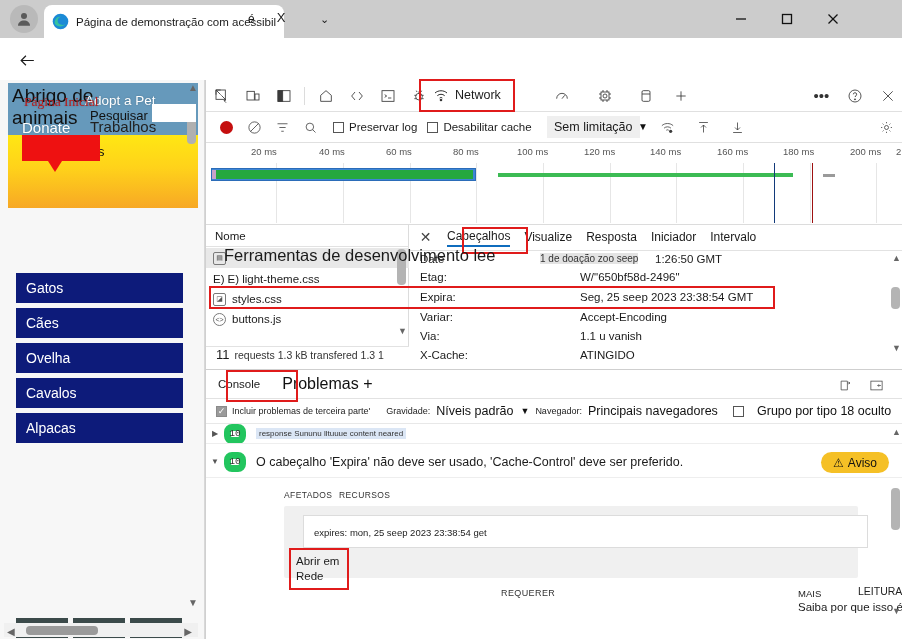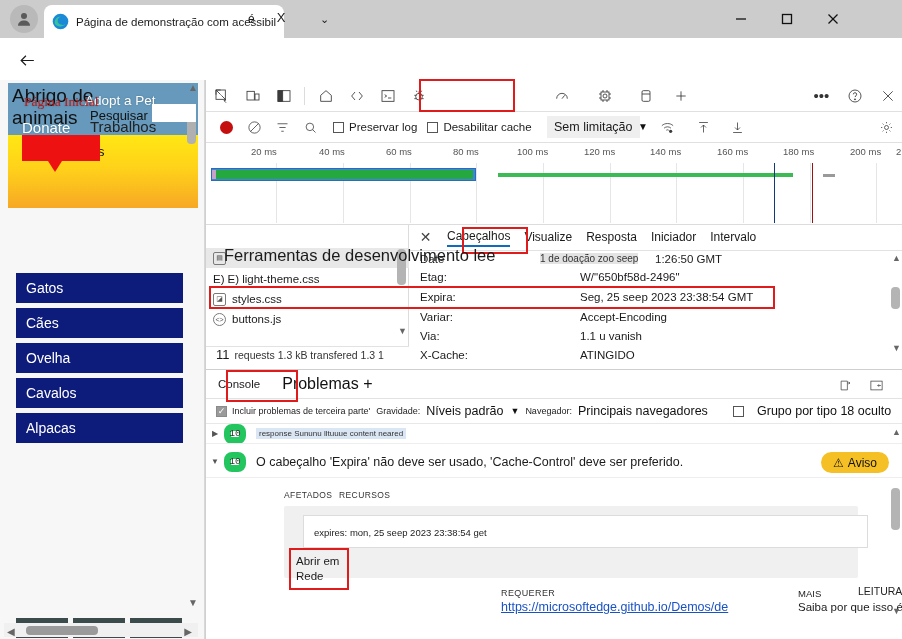--- a/index.html
+++ b/index.html
@@ -477,20 +477,29 @@
         <svg viewBox="0 0 24 24">
             <rect x="3" y="4" width="18" height="16"></rect>
             <path d="M7 10l3 2-3 2M12 15h5"></path>
           </svg>
       </div>
       <div class="dt-ic">
         <svg viewBox="0 0 24 24">
             <circle cx="12" cy="13" r="5"></circle>
             <path d="M12 8V5M5 11h3M16 11h3M5 16h3M16 16h3M9 6l-1-2M15 6l1-2"></path>
           </svg>
+      </div>
+      <div class="dt-tab-network">
+        <svg viewBox="0 0 24 24" style="width:16px;height:16px;stroke:#1b1b1b;fill:none;stroke-width:1.4">
+          <path d="M3 9c5-4.5 13-4.5 18 0"></path>
+            <path d="M6.5 13c3.2-2.8 7.8-2.8 11 0"></path>
+            <path d="M10 16.5c1.3-1.1 2.7-1.1 4 0"></path>
+            <circle cx="12" cy="19.5" r="1.3" fill="#1b1b1b"></circle>
+        </svg>
+        <span>Network</span>
       </div>
       <div class="dt-ic" style="position:absolute;left:340px;top:0">
         <svg viewBox="0 0 24 24">
             <path d="M4 16a8 8 0 0 1 16 0"></path>
             <path d="M12 16l4-5"></path>
           </svg>
       </div>
       <div class="dt-ic" style="position:absolute;left:383px;top:0">
         <svg viewBox="0 0 24 24">
             <rect x="6" y="6" width="12" height="12"></rect>
@@ -611,20 +620,21 @@
       <div class="bar-blue"></div>
       <div class="bar-green"></div>
       <div class="bar-pink"></div>
       <div class="bar-green2"></div>
       <div class="bar-gray"></div>
       <div class="vline-blue"></div>
       <div class="vline-red"></div>
     </div>
 
     <div class="req-pane">
+      <div class="req-header">Nome</div>
 
       <div class="req-row sel" style="top:23px">
         <span class="rico">▤</span>
       </div>
       <div class="req-row" style="top:44px">
         <span style="font-size:11.5px;margin-right:3px">E)</span>
         <span>E) light-theme.css</span>
       </div>
       <div class="req-row" style="top:64px">
         <span class="rico">◪</span>
@@ -697,21 +707,21 @@
           <svg viewBox="0 0 24 24">
               <rect x="3" y="5" width="18" height="14"></rect>
               <path d="M14 12h5M16 10l-2 2 2 2"></path>
             </svg>
         </div>
       </div>
 
       <div class="issue-filter">
         <span class="cb-on">✓</span>
         <span class="f-sm">Incluir problemas de terceira parte'</span>
-        <span class="f-sm" style="margin-left:6px">Gravidade:</span>
+        <span class="f-sm" style="margin-left:16px">Gravidade:</span>
         <span class="f-md">Níveis padrão</span>
         <span class="f-caret">▼</span>
         <span class="f-sm" style="margin-left:6px">Navegador:</span>
         <span class="f-md">Principais navegadores</span>
         <span class="cb" style="position:absolute;left:527px;top:7px"></span>
         <span class="f-md" style="position:absolute;left:545px;top:5px">Grupo por tipo 18 oculto</span>
       </div>
 
       <div class="issue-row" style="top:54px;height:20px;overflow:hidden">
         <span class="tri">▶</span>
@@ -733,21 +743,20 @@
       </div>
 
       <div class="iss-body">
         <div class="subtab" style="left:78px;top:10px">AFETADOS</div>
         <div class="subtab" style="left:133px;top:10px">RECURSOS</div>
         <div class="evid-box"></div>
         <div class="evid-inner"></div>
         <div class="evid-text">expires: mon, 25 seep 2023 23:38:54 get</div>
         <div class="open-net">Abrir em Rede</div>
         <div class="req-lbl">REQUERER</div>
-        <div class="req-link">https://microsoftedge.github.io/Demos/de</div>
         <div class="mais">MAIS</div>
         <div class="leitura">LEITURA</div>
         <div class="mais-txt">Saiba por que isso é importante e como</div>
       </div>
       <div class="redbox" style="left:83px;top:178px;width:60px;height:42px"></div>
 
       <div class="iss-arrow-u2">▲</div>
       <div class="iss-vthumb"></div>
       <div class="iss-arrow-d">▼</div>
     </div>

